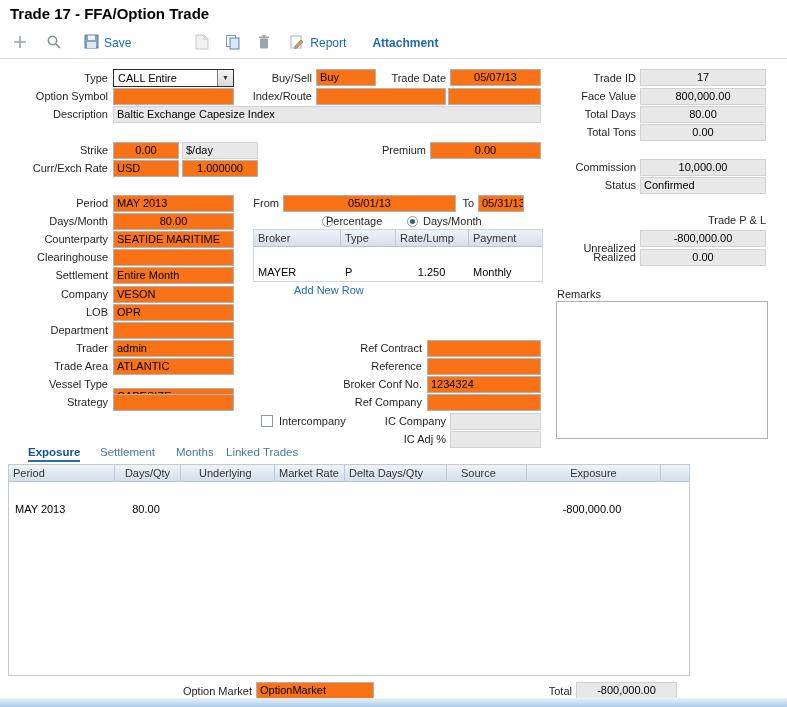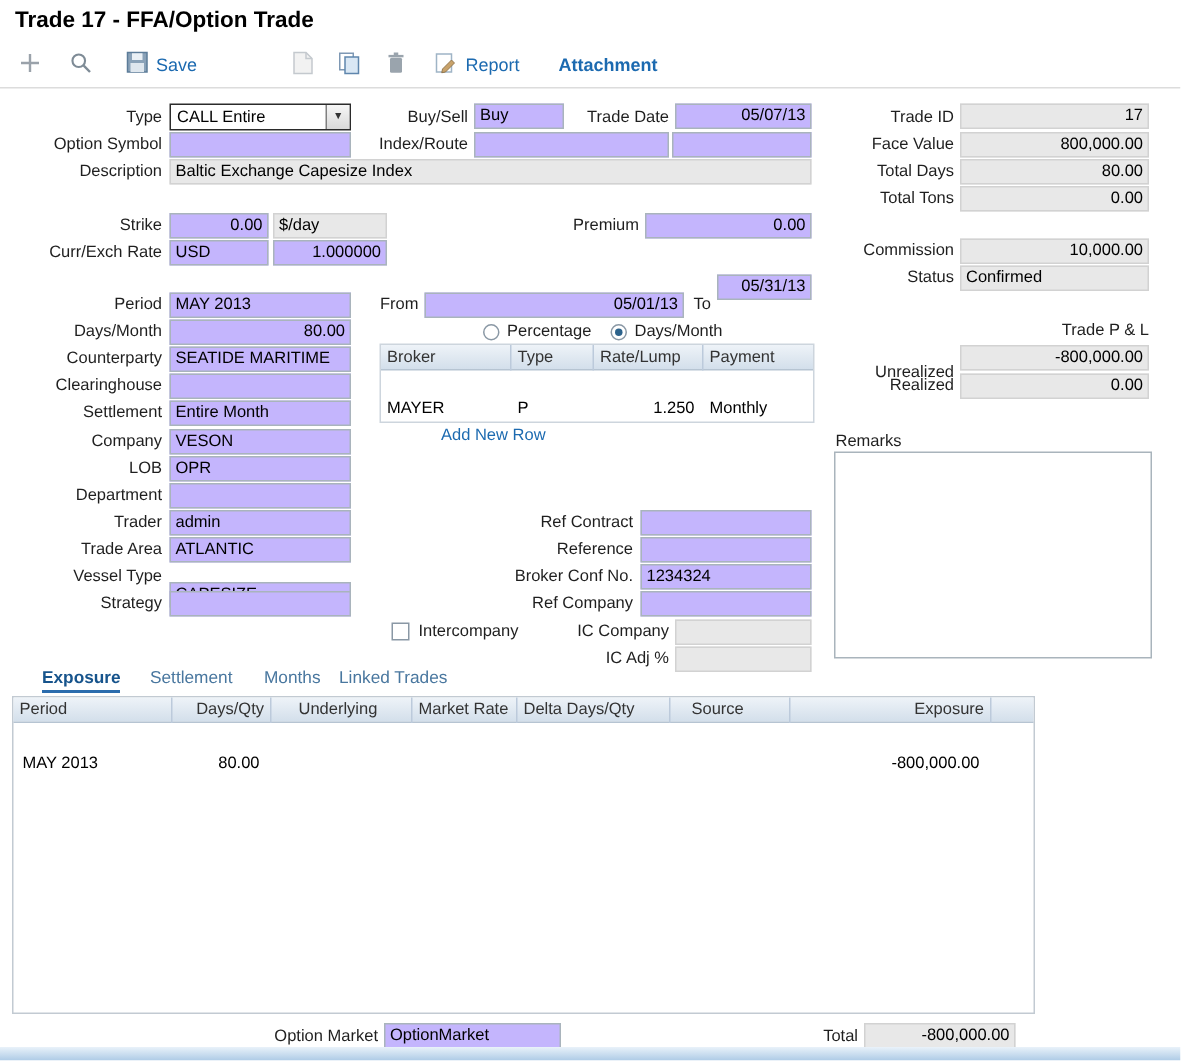--- a/index.html
+++ b/index.html
@@ -21,25 +21,25 @@
   .tbtn { display:flex; align-items:center; gap:5px; color:#1c6ab0; font-size:12px; cursor:default; }
   .toolbar-sep { position:absolute; left:0; top:58px; width:787px; height:1px; background:#dcdcdc; }
 
   .lbl {
     position:absolute; height:17px; line-height:17px;
     font-size:11px; color:#1f1f1f; text-align:right; white-space:nowrap;
   }
   .lbl-l { text-align:left; }
   .fld {
     position:absolute; height:17px; line-height:15px; font-size:11px; color:#000;
-    background:#c4b5fd; border:1px solid #a9b4bc; padding:0 3px;
+    background:#f97316; border:1px solid #a9b4bc; padding:0 3px;
     white-space:nowrap; overflow:hidden;
   }
   .ro { background:#e8e8e8; border-color:#d2d2d2; }
-  .num { text-align:right; }
+  .num { text-align:center; }
 
   .dropdown {
     position:absolute; height:18px; line-height:16px; font-size:11px;
     background:#fff; border:1px solid #2b2b2b; padding:0 20px 0 4px;
     white-space:nowrap; overflow:hidden;
   }
   .dd-arrow {
     position:absolute; right:0; top:0; bottom:0; width:16px;
     background:linear-gradient(#f6f6f6,#d9d9d9);
     border-left:1px solid #808080;
@@ -203,24 +203,24 @@
 <div class="lbl" style="left:240px;top:88px;width:72px">Index/Route</div>
 <div class="fld" style="left:316px;top:88px;width:130px"></div>
 <div class="fld" style="left:448px;top:88px;width:93px"></div>
 
 <div class="lbl" style="left:352px;top:142px;width:74px">Premium</div>
 <div class="fld num" style="left:430px;top:142px;width:111px">0.00</div>
 
 <div class="lbl" style="left:244px;top:195px;width:35px">From</div>
 <div class="fld num" style="left:283px;top:195px;width:173px">05/01/13</div>
 <div class="lbl" style="left:459px;top:195px;width:15px">To</div>
-<div class="fld num" style="left:478px;top:183px;width:63px">05/31/13</div>
+<div class="fld num" style="left:478px;top:195px;width:46px">05/31/13</div>
 
 <span class="radio" style="left:322px;top:216px"></span>
-<div class="lbl lbl-l" style="left:338px;top:213px;width:62px">Percentage</div>
+<div class="lbl lbl-l" style="left:326px;top:213px;width:62px">Percentage</div>
 <span class="radio sel" style="left:407px;top:216px"></span>
 <div class="lbl lbl-l" style="left:423px;top:213px;width:66px">Days/Month</div>
 
 <div class="grid" style="left:253px;top:229px;width:290px;height:53px">
   <div class="hrow">
     <div class="hcell" style="left:0;width:87px">Broker</div>
     <div class="hcell" style="left:87px;width:55px">Type</div>
     <div class="hcell" style="left:142px;width:73px">Rate/Lump</div>
     <div class="hcell" style="left:215px;width:75px;border-right:none">Payment</div>
   </div>

